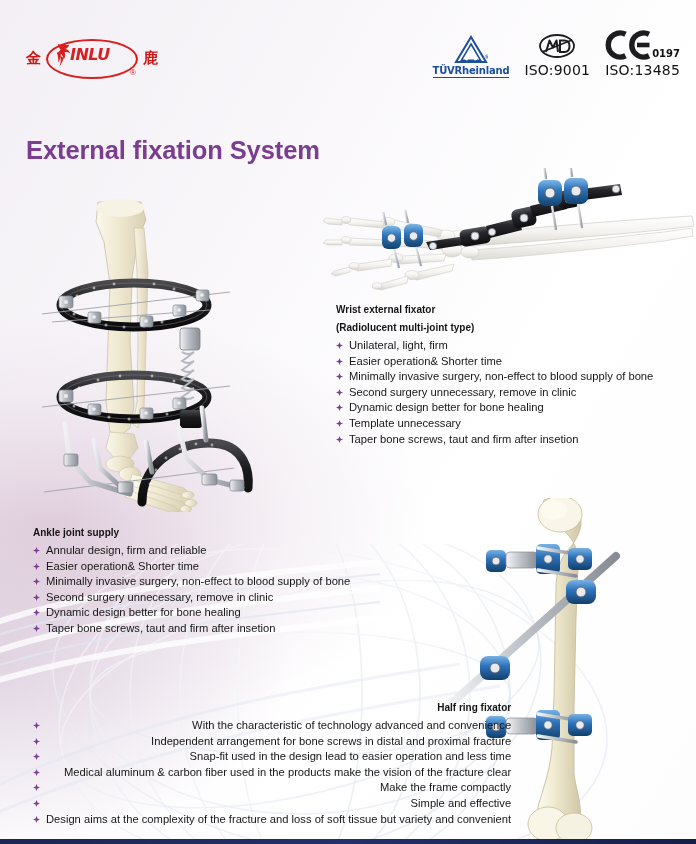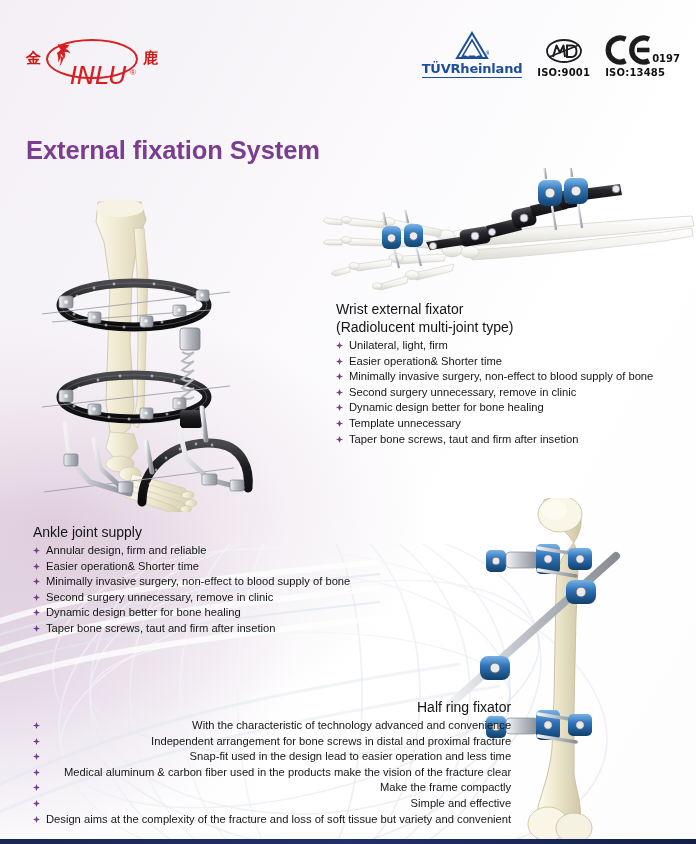--- a/index.html
+++ b/index.html
@@ -67,27 +67,26 @@
     position: absolute;
     left: 20px; top: 3px;
     width: 92px; height: 40px;
     border: 2.6px solid #d81f1f;
     border-radius: 50%;
   }
   .logo-word {
     position: absolute;
     left: 44px; top: 11px;
     font-family: "DejaVu Sans", sans-serif;
-    font-size: 25px;
-    font-weight: normal;
+    font-size: 16px;
+    font-weight: bold;
     font-style: italic;
     letter-spacing: -0.5px;
     color: #d81f1f;
     line-height: 1;
-    margin-top: 16px;
   }
   .logo-deer {
     position: absolute;
     left: 27px; top: 6px;
     width: 24px; height: 30px;
   }
   .logo-reg {
     position: absolute;
     left: 104px; top: 33px;
     font-size: 8px;
@@ -103,30 +102,30 @@
     align-items: flex-end;
     gap: 15px;
   }
   .cert {
     display: flex;
     flex-direction: column;
   }
   .cert-mark { height: 30px; display: flex; align-items: flex-end; justify-content: center; }
   .cert-label {
     font-family: "DejaVu Sans", sans-serif;
-    font-size: 10px;
-    font-weight: bold;
+    font-size: 14px;
+    font-weight: normal;
     color: #111;
     letter-spacing: 0.2px;
     margin-top: 2px;
     white-space: nowrap;
   }
   .tuv-word {
     font-family: "DejaVu Sans", sans-serif;
-    font-size: 13px;
+    font-size: 10px;
     font-weight: bold;
     color: #1b4f9c;
     margin-top: 1px;
     letter-spacing: -0.2px;
     border-bottom: 1.4px solid #1b4f9c;
     padding-bottom: 1px;
   }
   .ce-wrap { display: flex; align-items: flex-end; }
   .ce-num {
     font-family: "DejaVu Sans", sans-serif;
@@ -150,22 +149,22 @@
   }
 
   
   .img-ankle   { position: absolute; left: 34px;  top: 192px; width: 230px; height: 320px; }
   .img-wrist   { position: absolute; left: 320px; top: 168px; width: 376px; height: 126px; }
   .img-halfring{ position: absolute; left: 448px; top: 498px; width: 240px; height: 346px; }
 
   
   .block { position: absolute; }
   .block-title {
-    font-size: 14px;
-    font-weight: normal;
+    font-size: 10px;
+    font-weight: bold;
     color: #141414;
     line-height: 15px;
     margin-bottom: 3px;
     white-space: nowrap;
   }
   .bullets { list-style: none; }
   .bullets li {
     position: relative;
     padding-left: 13px;
     font-size: 11.2px;

